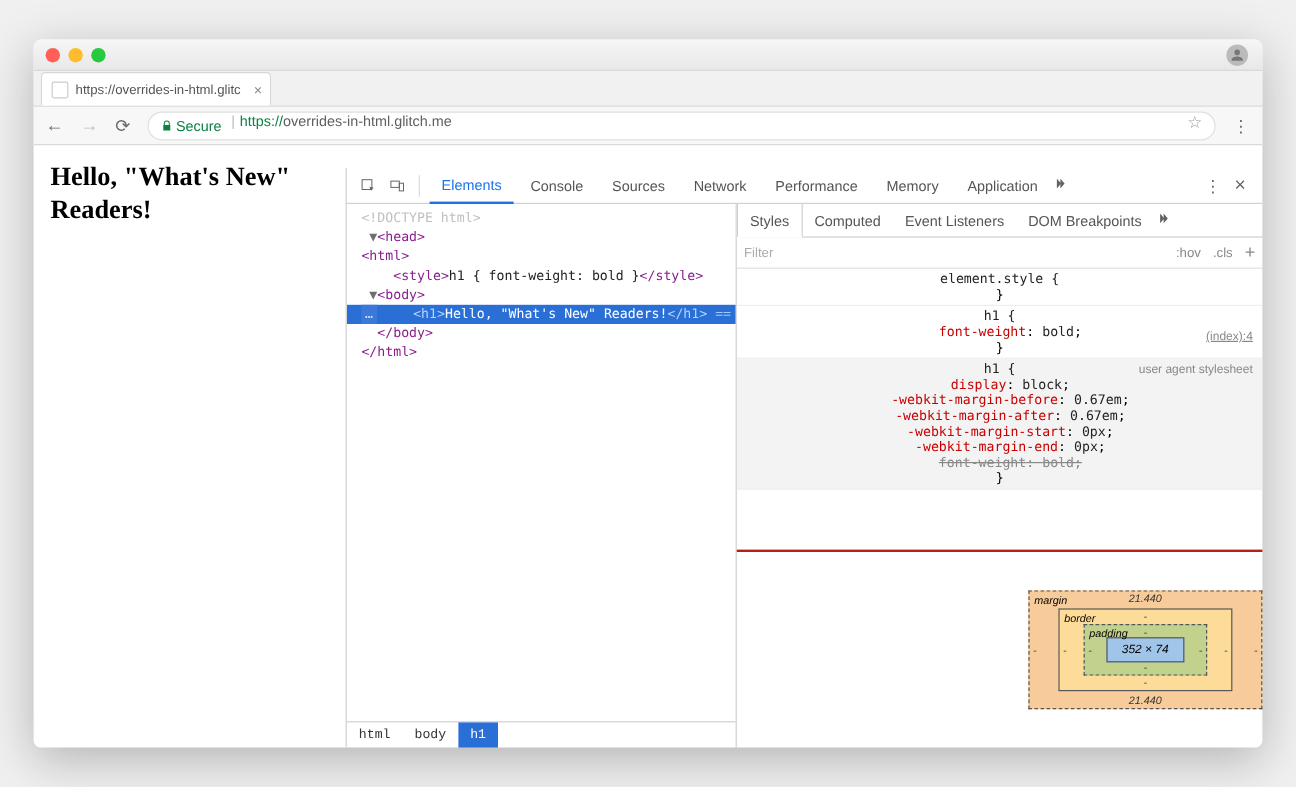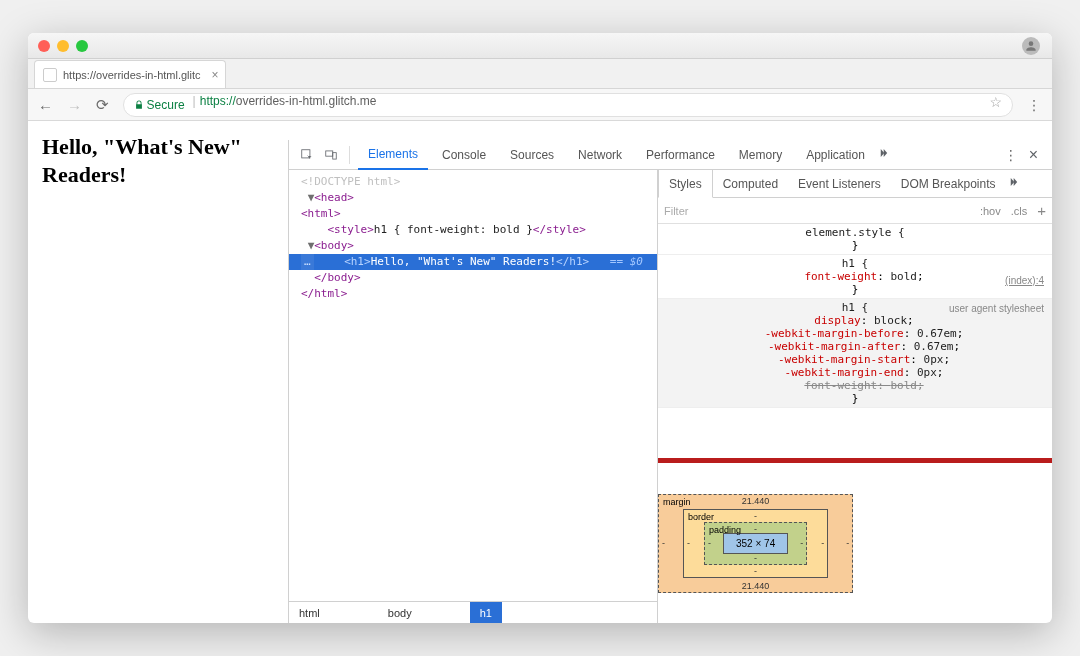--- a/index.html
+++ b/index.html
@@ -146,21 +146,21 @@
     color:#fff;
     display:flex;
     align-items:center;
     padding-left:0;
   }
   .sel .ell{background:#3a79d8;color:#cde0ff;padding:0 3px;margin-right:4px;}
   .sel .tagc{color:#b7d3ff;}
   .sel .eqz{color:#a3c7ff;margin-left:auto;padding-right:6px;font-style:italic;}
   .twisty{color:#6f6f6f;}
   .styles{
-    width:395px;
+    width:439px;
     border-left:1px solid #d0d0d0;
     display:flex;
     flex-direction:column;
     font-family: Menlo, Consolas, monospace;
     font-size:11px;
     min-width:0;
   }
   .styles-tabs{
     height:28px;
     border-bottom:1px solid #d0d0d0;
@@ -192,45 +192,45 @@
   .rule .selc{color:#222;}
   .rule .loc{position:absolute;right:8px;top:20px;color:#888;text-decoration:underline;font-family:-apple-system,sans-serif;font-size:10px;}
   .rule .ualabel{position:absolute;right:8px;top:4px;color:#888;font-family:-apple-system,sans-serif;font-size:10px;}
   .prop{padding-left:18px;}
   .pk{color:#c80000;}
   .pv{color:#222;}
   .strike{text-decoration:line-through;color:#888;}
   .strike .pk, .strike .pv{color:#888;}
   .boxmodel{
     height:165px;
-    border-top:5px solid #b91c1c;
-    display:flex;
-    align-items:center;
-    justify-content:flex-start;
+    border-top:2px solid #b91c1c;
+    display:flex;
+    align-items:center;
+    justify-content:flex-end;
     font-family:-apple-system,sans-serif;
     font-size:9px;
+    font-style:italic;
   }
   .bmlabel{position:absolute;top:2px;left:4px;}
   .bm-margin{position:relative;background:#f8cc9a;border:1px dashed #555;padding:14px 24px;}
   .bm-border{position:relative;background:#fddc9a;border:1px solid #555;padding:12px 20px;}
   .bm-padding{position:relative;background:#c2d18b;border:1px dashed #555;padding:10px 18px;}
   .bm-content{background:#a0c5e8;border:1px solid #555;padding:4px 12px;font-size:10px;}
   .bm-num{position:absolute;font-size:9px;color:#333;}
   .bm-top{top:1px;left:50%;transform:translateX(-50%);}
   .bm-bot{bottom:1px;left:50%;transform:translateX(-50%);}
   .bm-left{left:3px;top:50%;transform:translateY(-50%);}
   .bm-right{right:3px;top:50%;transform:translateY(-50%);}
   .breadcrumbs{
     height:22px;
     border-top:1px solid #d0d0d0;
     display:flex;
     align-items:center;
     font-size:11px;
-    font-family:Liberation Sans, sans-serif;
-    gap:48px;
+    font-family:Liberation Mono, monospace;
   }
   .crumb{padding:0 10px;color:#333;height:100%;display:flex;align-items:center;}
   .crumb.active{background:#2a6fd6;color:#fff;}
 </style>
 </head>
 <body>
 
 <div class="window">
 
   <div class="titlebar">

